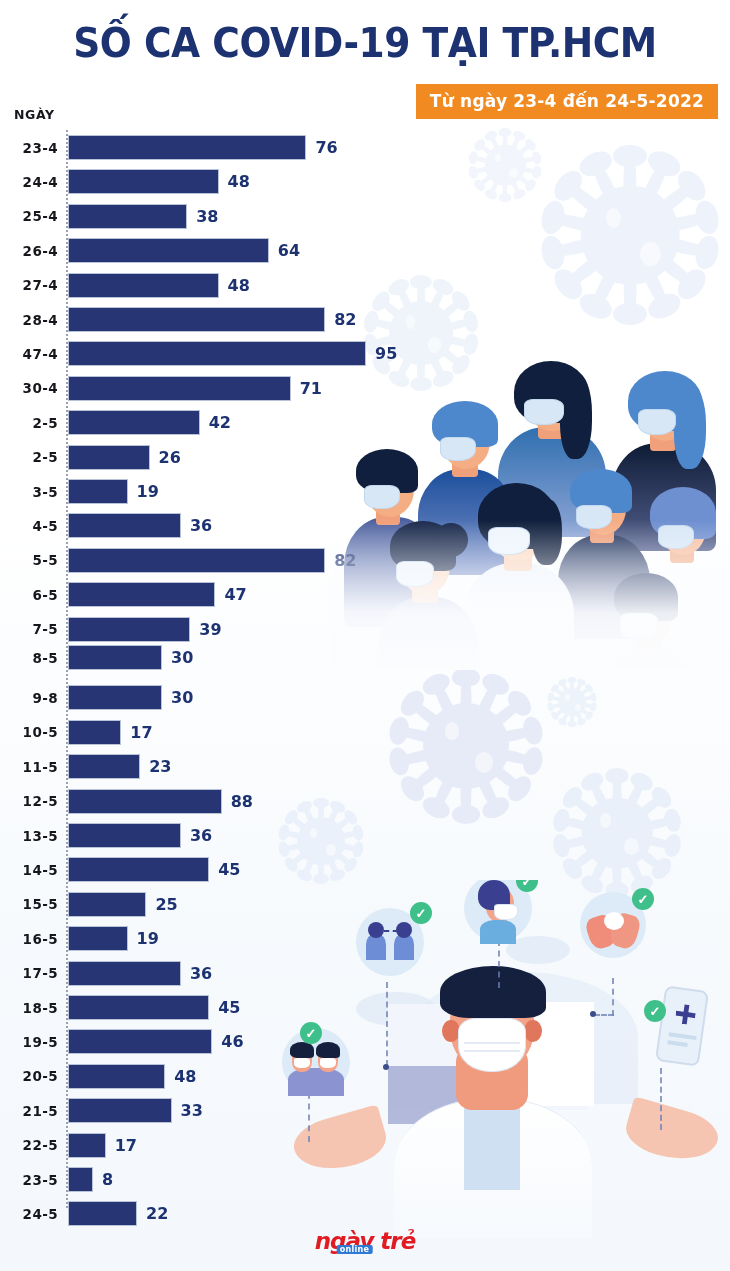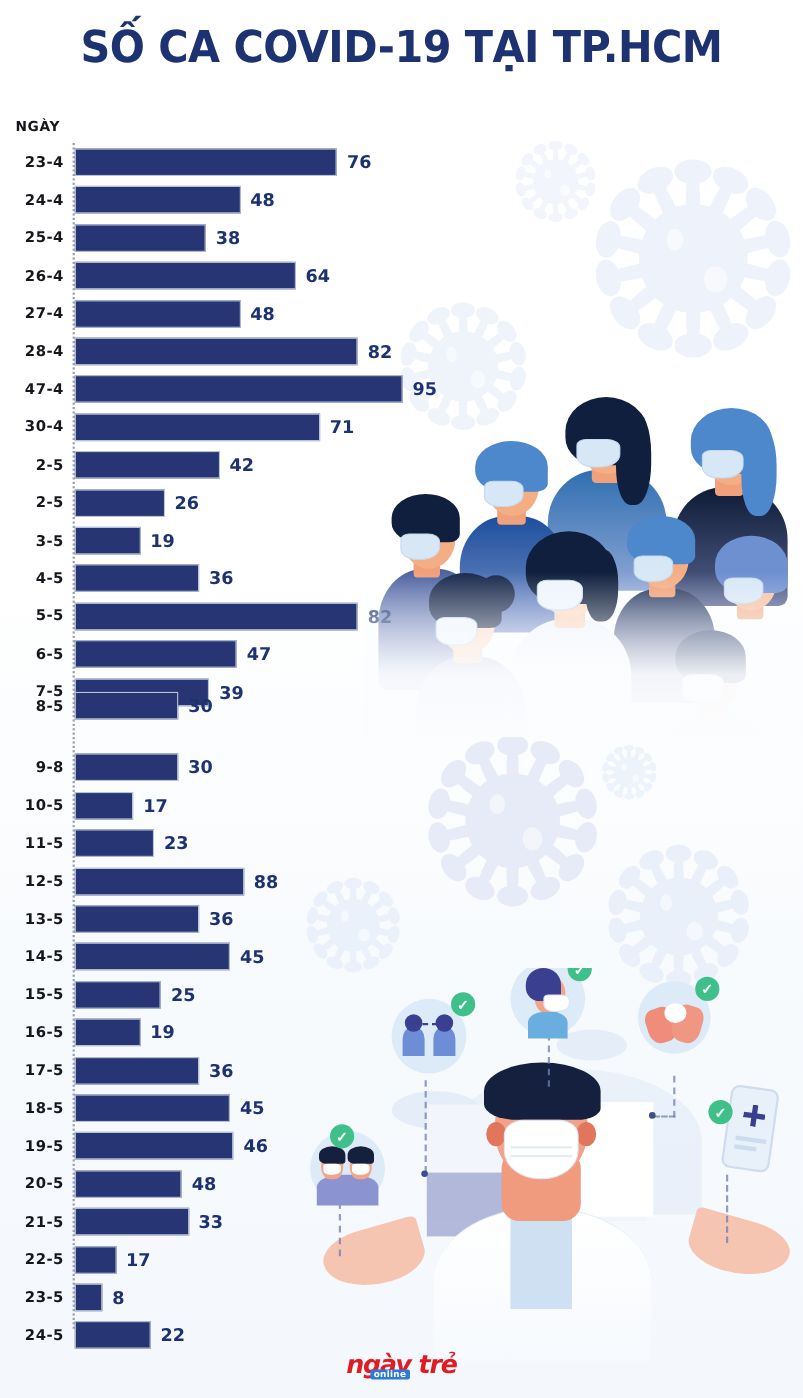--- a/index.html
+++ b/index.html
@@ -437,20 +437,21 @@
       <div style="position:absolute; left:8px; top:14px; width:24px; height:16px; background:#14203d; border-radius:50% 50% 18% 30%;"></div>
       <div style="position:absolute; left:12px; top:30px; width:16px; height:10px; background:#ffffff; border-radius:22% 30% 46% 40%;"></div>
       <div style="position:absolute; left:36px; top:20px; width:20px; height:24px; background:#f3a58c; border-radius:42%;"></div>
       <div style="position:absolute; left:34px; top:14px; width:24px; height:16px; background:#14203d; border-radius:50% 50% 18% 30%;"></div>
       <div style="position:absolute; left:38px; top:30px; width:16px; height:10px; background:#ffffff; border-radius:22% 30% 46% 40%;"></div>
     </div>
     <div class="check" style="left:32px; top:142px;">✓</div>
   </div>
 
   <div class="title">SỐ CA COVID-19 TẠI TP.HCM</div>
+  <div class="daterange">Từ ngày 23-4 đến 24-5-2022</div>
   <div class="axis-caption">NGÀY</div>
 
   <div id="chart">
     <div class="axis-line"></div>
     <div id="rows">
         <div class="row" style="top: 2px;">
           <div class="cat">23-4</div>
           <div class="bar" style="width: 238.4px; background: rgb(40, 53, 117);"></div>
           <div class="val" style="left: 315.4px; color: rgb(29, 50, 113);">76</div>
         </div>
@@ -517,21 +518,21 @@
         <div class="row" style="top: 449.2px;">
           <div class="cat">6-5</div>
           <div class="bar" style="width: 147.432px; background: rgb(40, 53, 117);"></div>
           <div class="val" style="left: 224.432px; color: rgb(29, 50, 113);">47</div>
         </div>
         <div class="row" style="top: 483.6px;">
           <div class="cat">7-5</div>
           <div class="bar" style="width: 122.337px; background: rgb(40, 53, 117);"></div>
           <div class="val" style="left: 199.337px; color: rgb(29, 50, 113);">39</div>
         </div>
-        <div class="row" style="top: 496px;">
+        <div class="row" style="top: 512px;">
           <div class="cat">8-5</div>
           <div class="bar" style="width: 94.1053px; background: rgb(40, 53, 117);"></div>
           <div class="val" style="left: 171.105px; color: rgb(29, 50, 113);">30</div>
         </div>
         <div class="row" style="top: 552.4px;">
           <div class="cat">9-8</div>
           <div class="bar" style="width: 94.1053px; background: rgb(40, 53, 117);"></div>
           <div class="val" style="left: 171.105px; color: rgb(29, 50, 113);">30</div>
         </div>
         <div class="row" style="top: 586.8px;">

